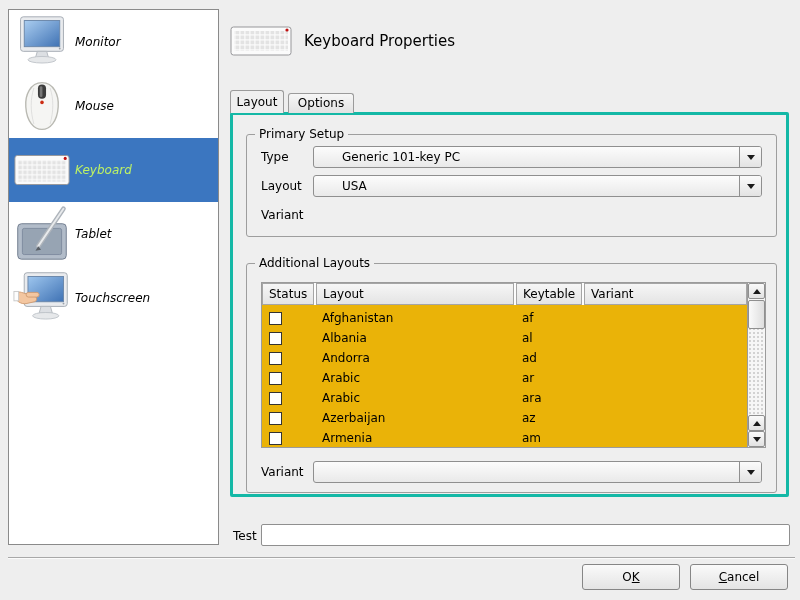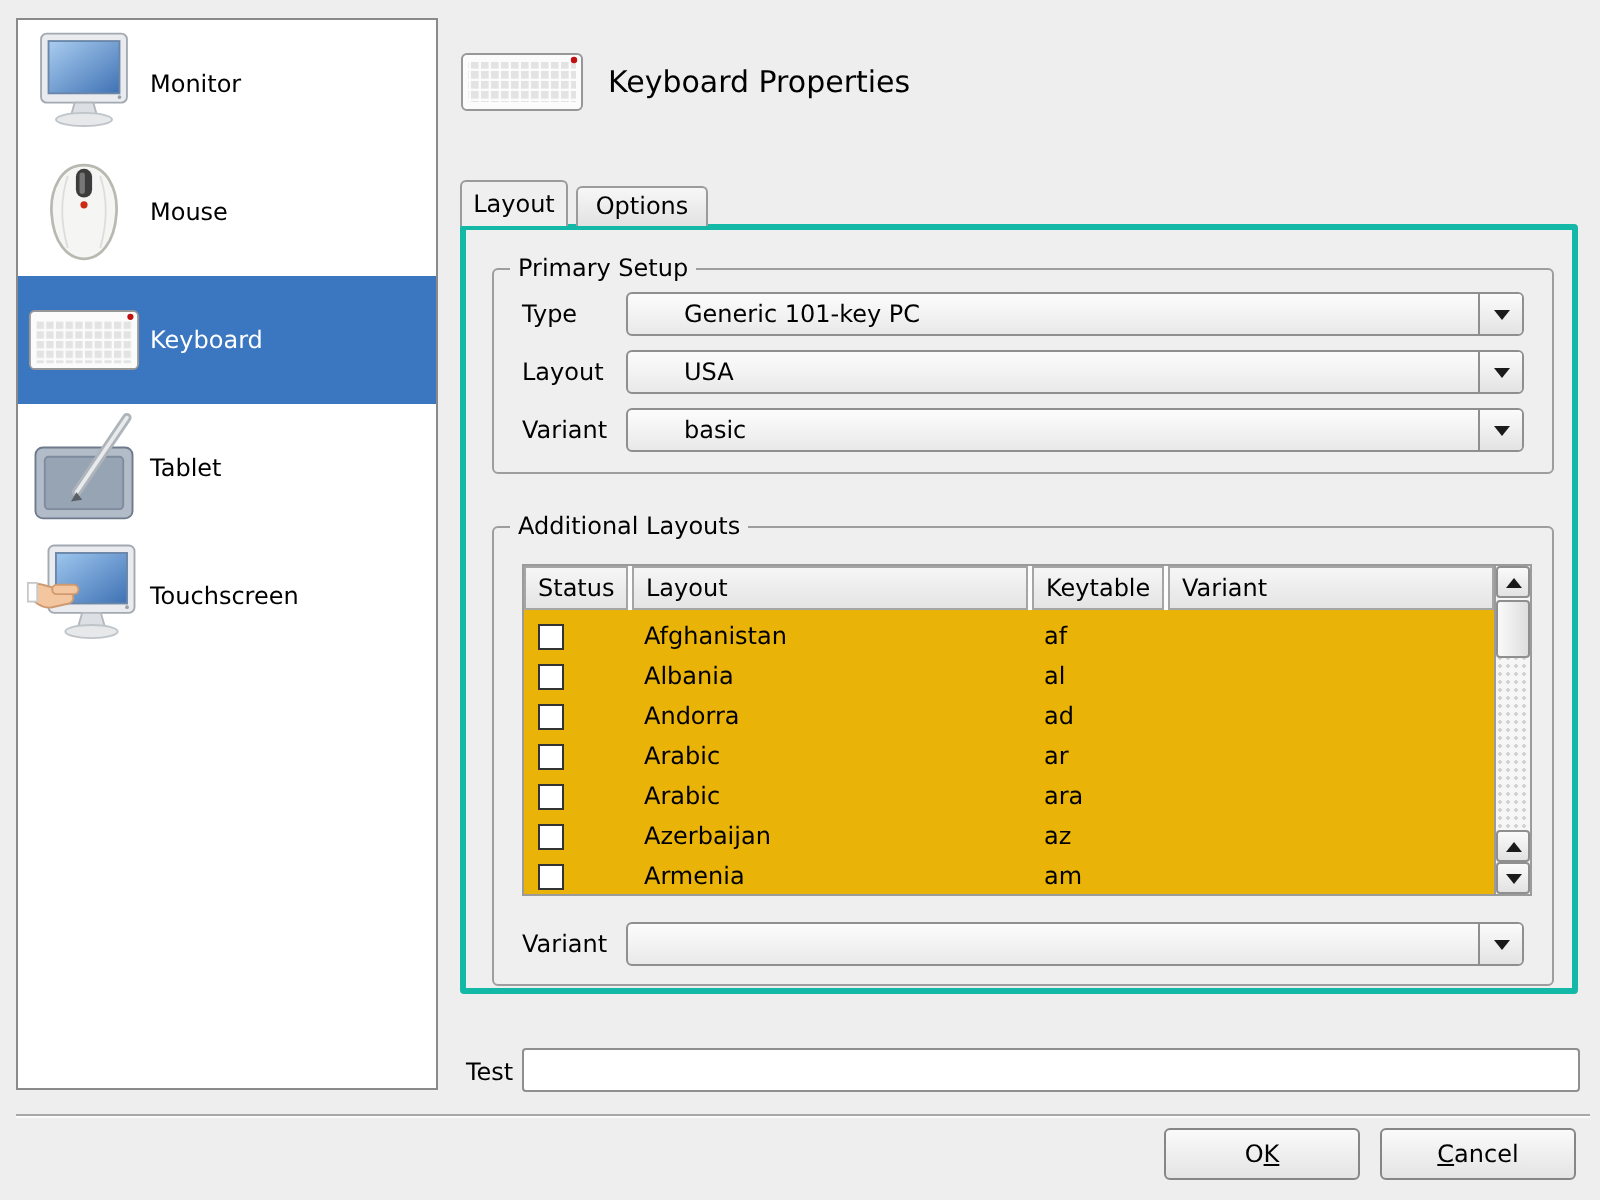--- a/index.html
+++ b/index.html
@@ -12,23 +12,23 @@
   #app { position:relative; width:800px; height:600px; background:#eeeeee; }
 
   
   .sidebar {
     position:absolute; left:8px; top:9px; width:211px; height:536px;
     background:#ffffff; border:1px solid #8a8a8a;
   }
   .side-item {
     height:64px; display:flex; align-items:center; cursor:default;
   }
-  .side-item.selected { background:var(--sel,#3b76c0); color:#ffffff; }
+  .side-item.selected { background:var(--sel,#3b76c0); color:#bef264; }
   .icon-box { width:66px; height:62px; display:flex; align-items:center; justify-content:center; flex:0 0 66px; }
-  .side-label { font-size:12px; }
+  .side-label { font-size:12px;font-style:italic; }
 
   
   .hdr-icon { position:absolute; left:230px; top:25px; width:62px; height:32px; }
   .page-title { position:absolute; left:304px; top:32px; font-size:15px; font-weight:normal; }
 
   
   .tab {
     position:absolute; text-align:center; font-size:12px;
     border:1px solid #9b9b9b; border-bottom:none;
     border-radius:3px 3px 0 0; z-index:2; cursor:default;
@@ -266,26 +266,20 @@
         <div class="combo">
           <span class="cval">USA</span>
           <span class="arrow-btn">
               <span class="tri-down"></span>
             </span>
         </div>
       </div>
 
       <div class="form-row">
         <span class="flabel">Variant</span>
-        <div class="combo">
-          <span class="cval">basic</span>
-          <span class="arrow-btn">
-              <span class="tri-down"></span>
-            </span>
-        </div>
       </div>
     </fieldset>
 
     <fieldset class="fs additional">
       <legend>Additional Layouts</legend>
 
       <div class="layout-table">
         <div class="tbody-wrap">
           <div class="thead">
             <div class="th c1">Status</div>

